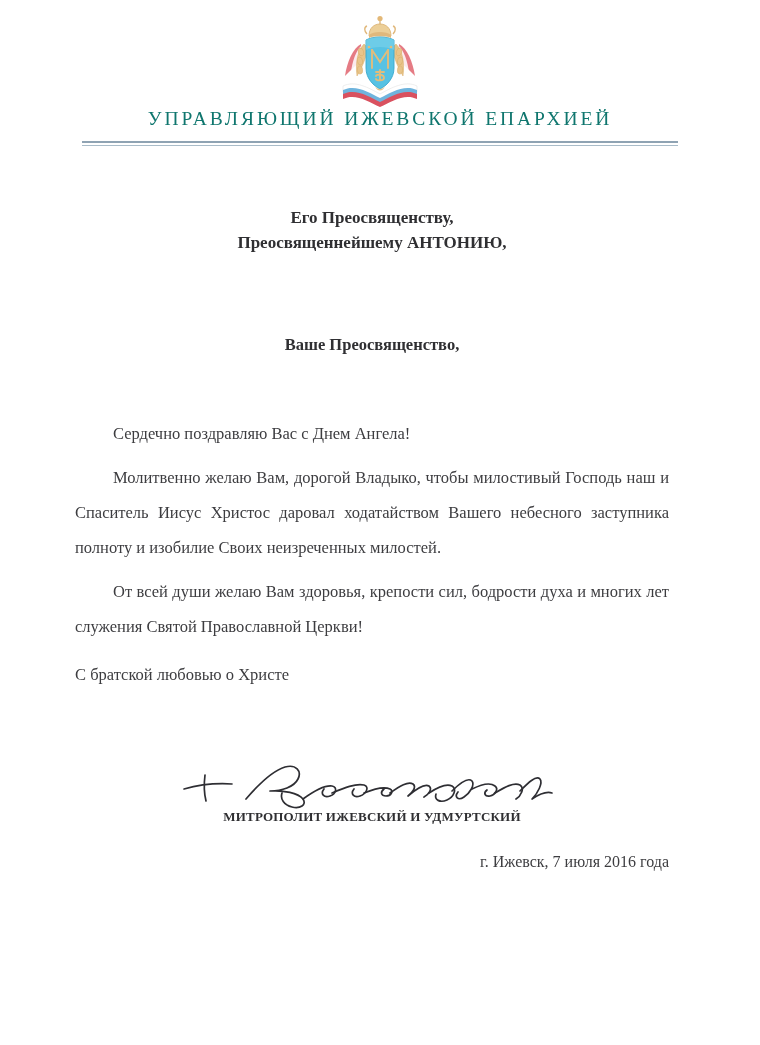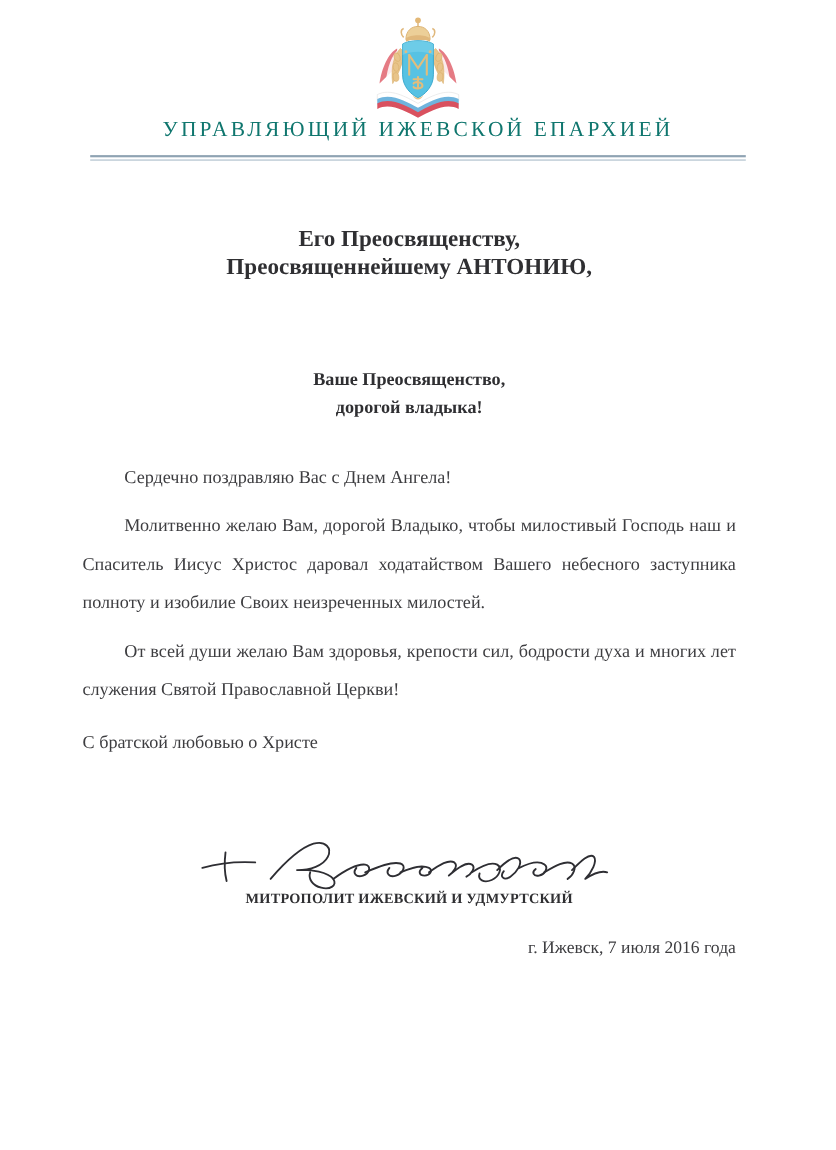--- a/index.html
+++ b/index.html
@@ -81,21 +81,21 @@
     width: 594px;
   }
 
   .addressee {
     position: absolute;
     left: 0;
     top: 205px;
     width: 594px;
     text-align: center;
     font-weight: bold;
-    font-size: 21px;
+    font-size: 17px;
     line-height: 25px;
     color: #2f2f32;
   }
 
   .salutation {
     position: absolute;
     left: 0;
     top: 320px;
     width: 594px;
     text-align: center;
@@ -249,21 +249,20 @@
 
   <div class="content">
 
     <div class="addressee">
       <div>Его Преосвященству,</div>
       <div>Преосвященнейшему АНТОНИЮ,</div>
     </div>
 
     <div class="salutation">
       <div>Ваше Преосвященство,</div>
-      <div>дорогой владыка!</div>
     </div>
 
     <div class="body-text">
       <p>Сердечно поздравляю Вас с Днем Ангела!</p>
       <p>Молитвенно желаю Вам, дорогой Владыко, чтобы милостивый Господь наш и Спаситель Иисус Христос даровал ходатайством Вашего небесного заступника полноту и изобилие Своих неизреченных милостей.</p>
       <p>От всей души желаю Вам здоровья, крепости сил, бодрости духа и многих лет служения Святой Православной Церкви!</p>
     </div>
 
     <div class="closing">С братской любовью о Христе</div>
 

